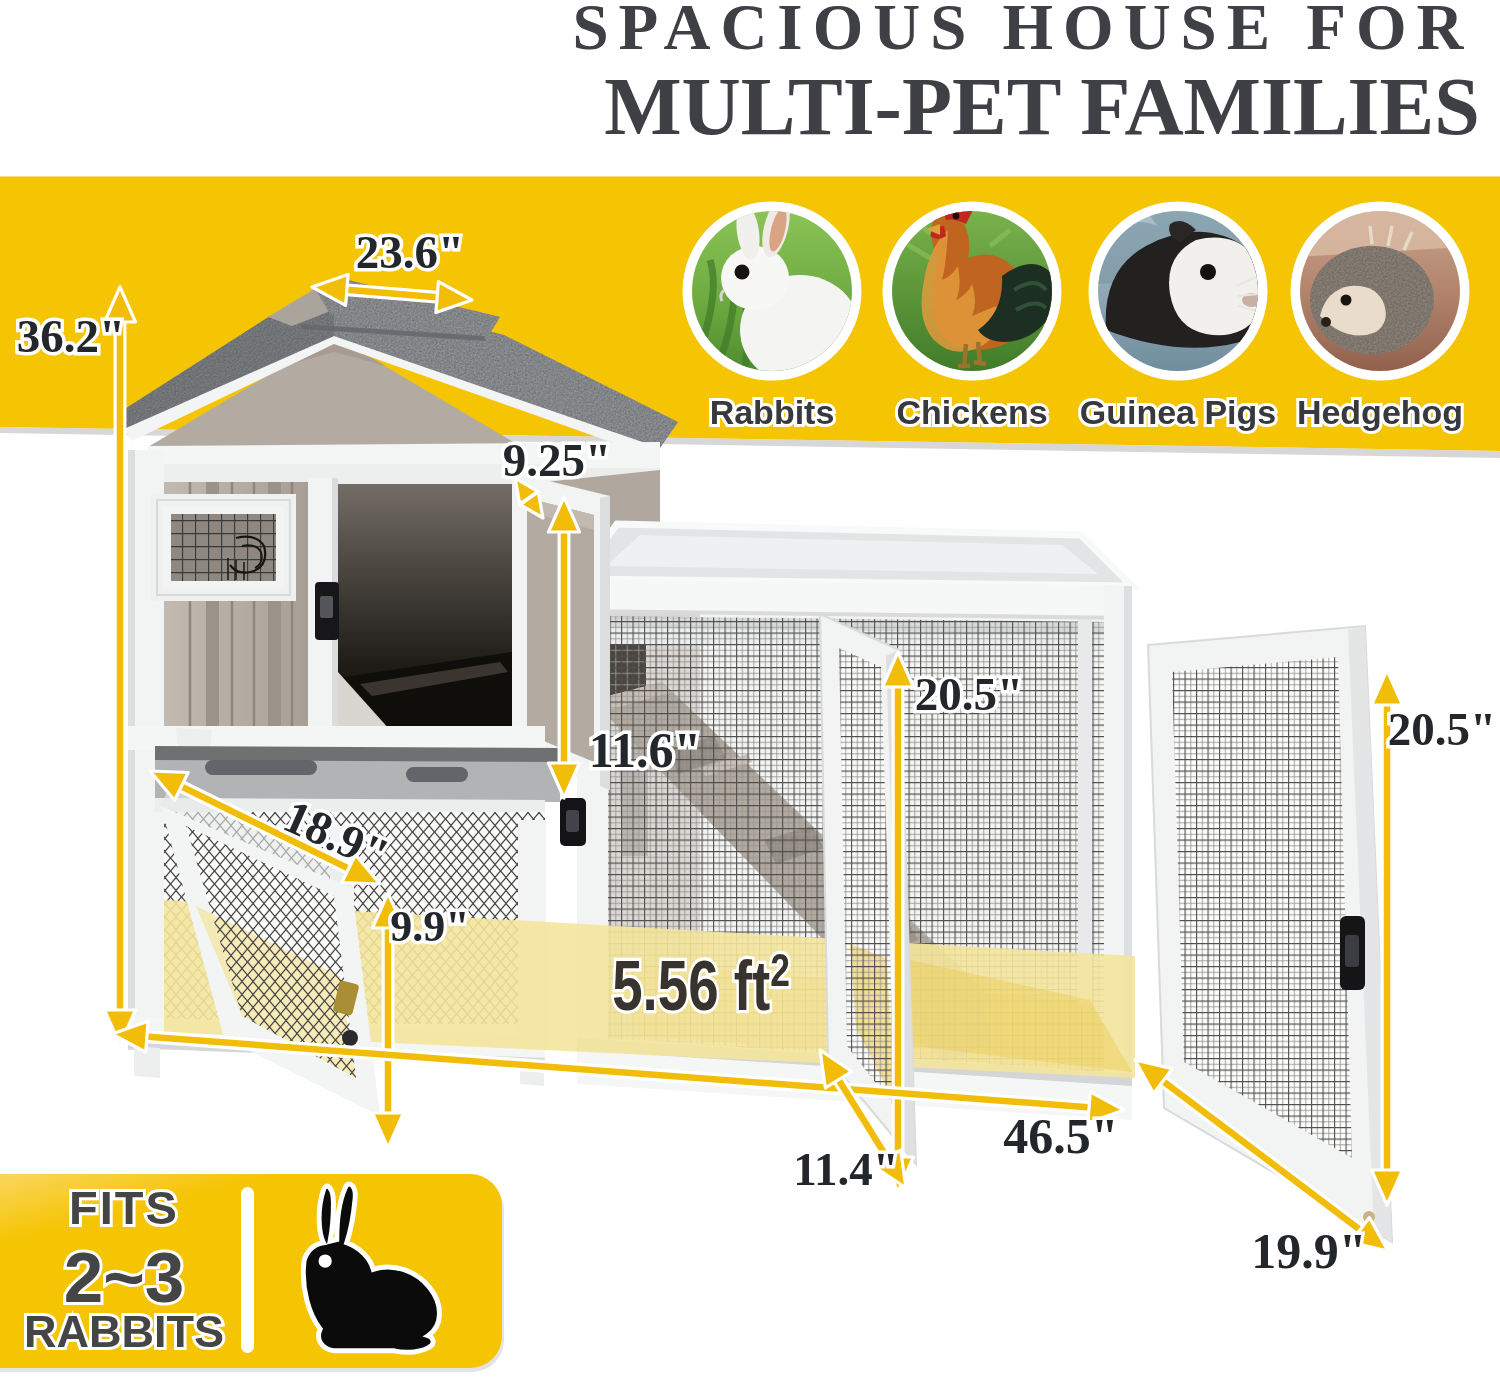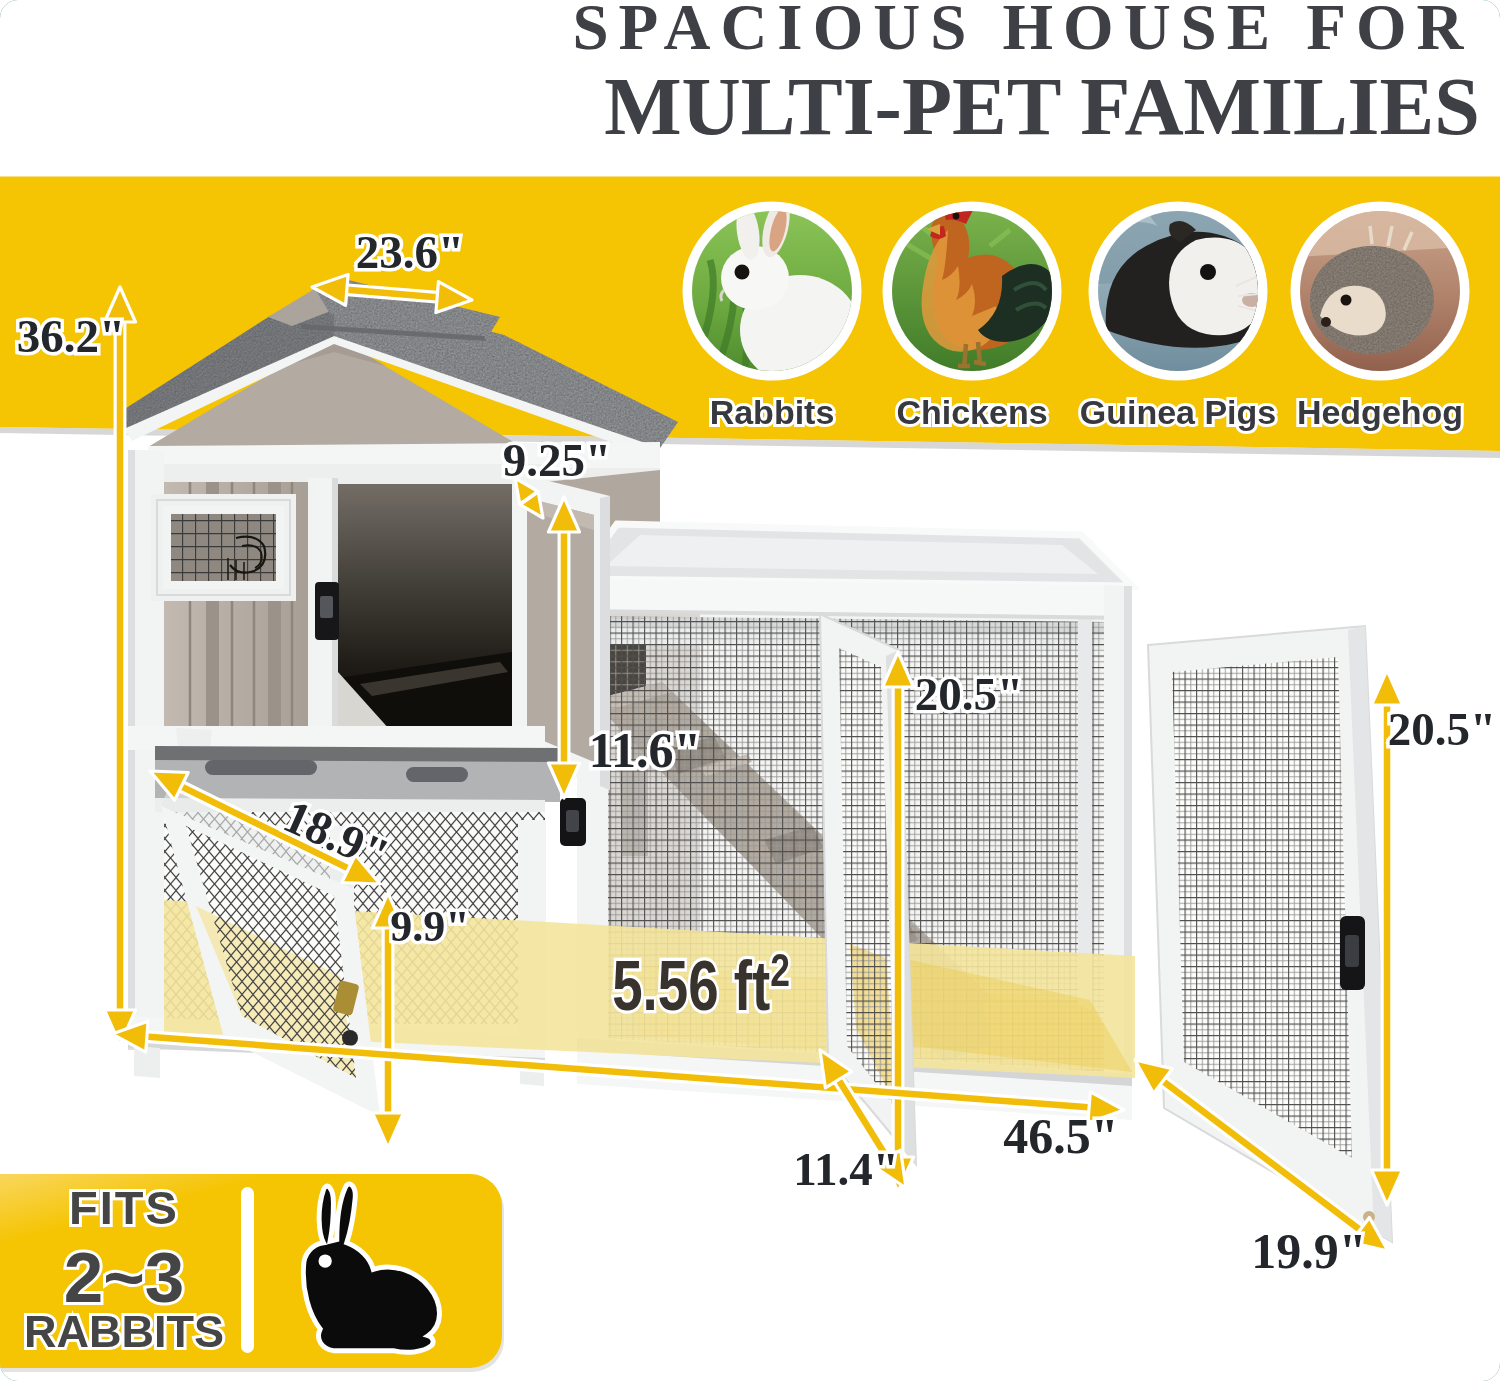--- a/index.html
+++ b/index.html
@@ -1,14 +1,14 @@
 <!DOCTYPE html>
 <html><head><meta charset="utf-8"><style>
 html,body{margin:0;padding:0;background:#fff;}
-#page{position:relative;width:1500px;height:1381px;overflow:hidden;background:#0f766e;border-radius:18px;}
+#page{position:relative;width:1500px;height:1381px;overflow:hidden;background:#0f766e;}
 </style></head><body>
 <div id="page">
 <svg width="1500" height="1381" viewBox="0 0 1500 1381">
 <defs>
 <pattern id="meshRun" width="11.5" height="11.5" patternUnits="userSpaceOnUse">
   <path d="M0 0.6H11.5 M0.6 0V11.5" stroke="#4f4f4f" stroke-width="1.1" fill="none"></path>
 </pattern>
 <pattern id="meshRun2" width="11.5" height="11.5" patternUnits="userSpaceOnUse" patternTransform="translate(5.75 5.75)">
   <path d="M0 0.6H11.5 M0.6 0V11.5" stroke="#989898" stroke-width="0.9" fill="none"></path>
 </pattern>

